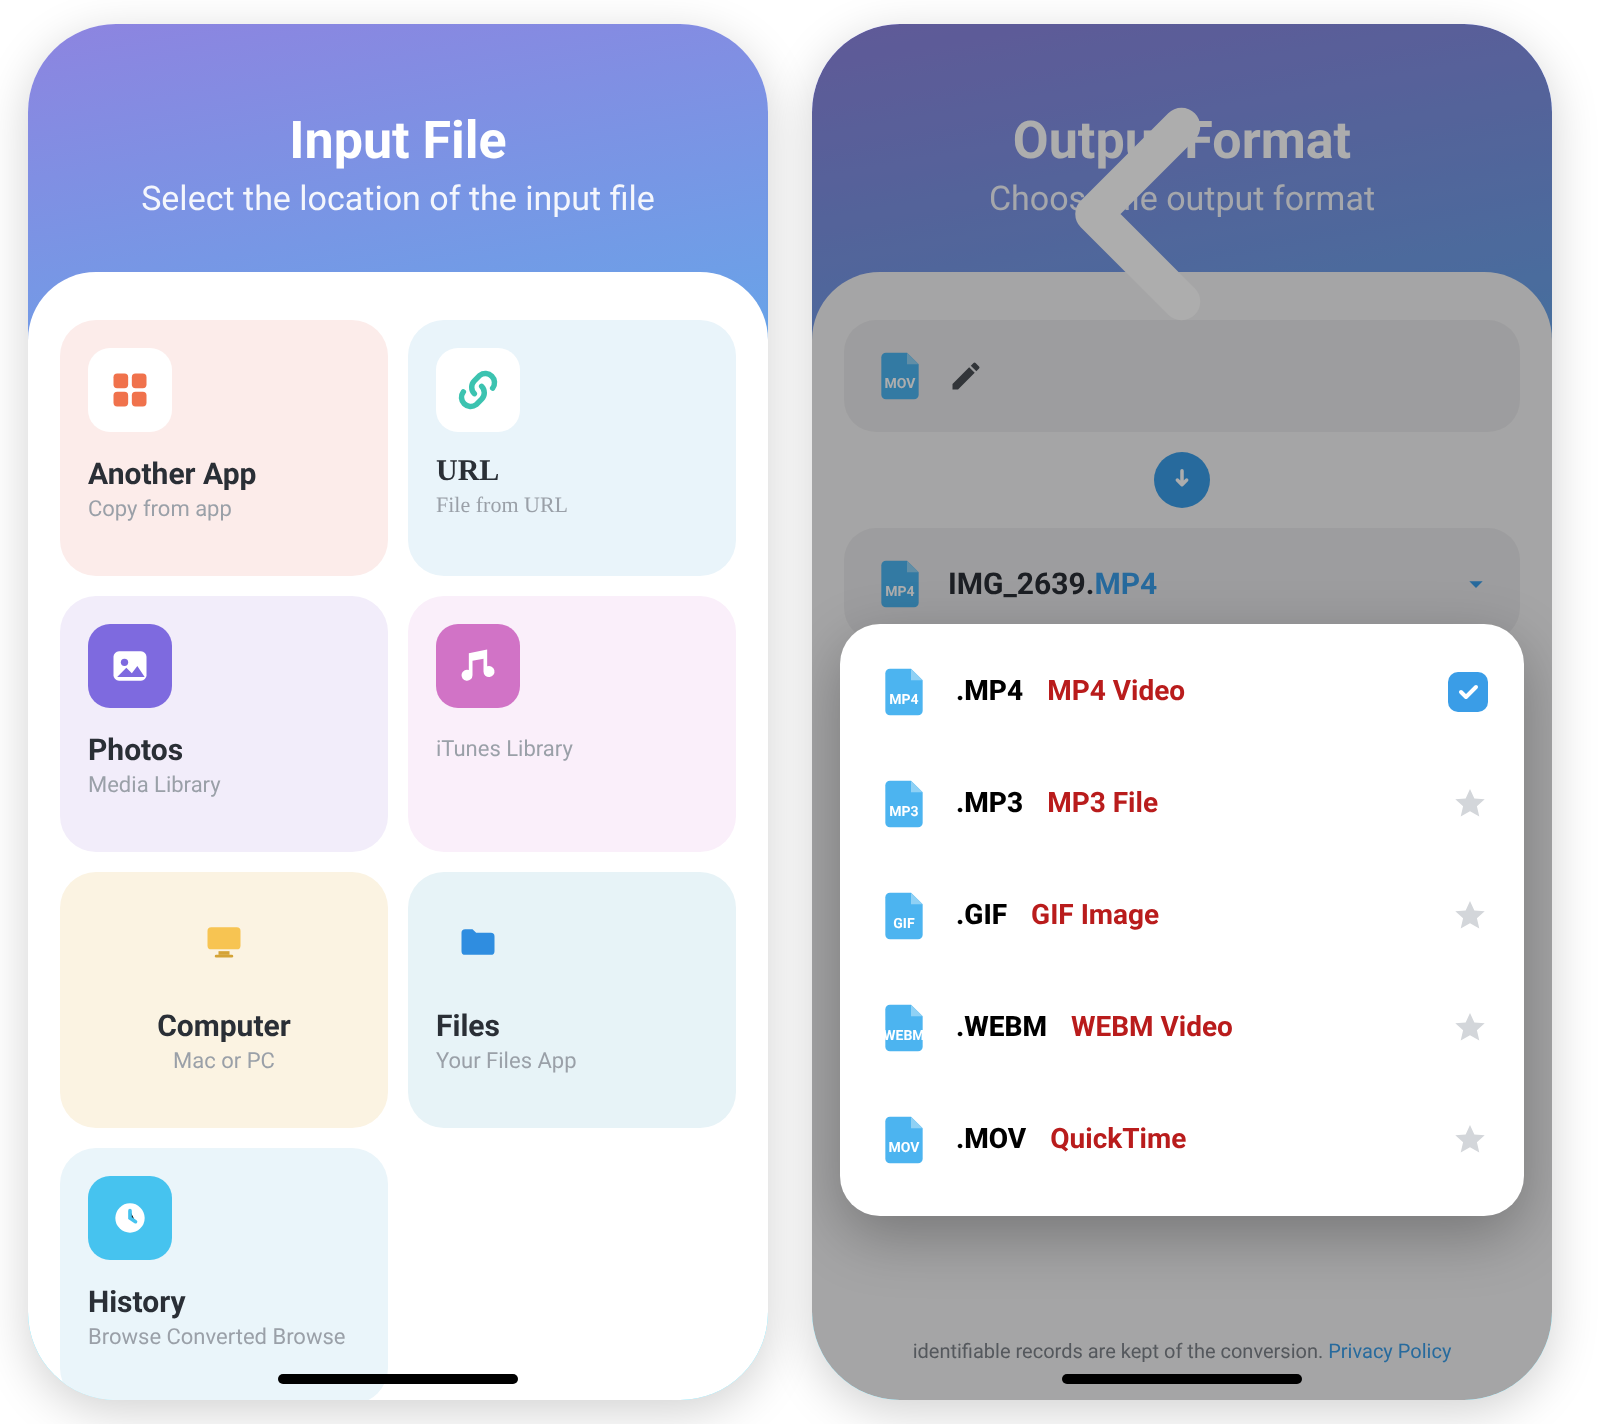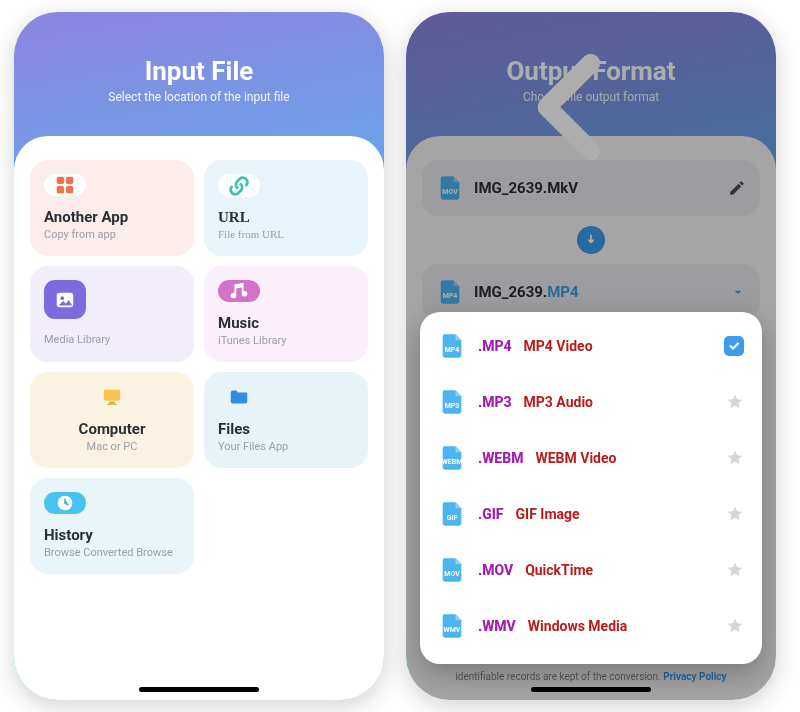--- a/index.html
+++ b/index.html
@@ -31,37 +31,37 @@
   .back {
     position: absolute; top: 20px; left: 16px; z-index: 3;
     width: 20px; height: 20px; color: #fff;
   }
   .hdr {
     position: relative; z-index: 2;
     text-align: center; color: #fff;
     padding-top: 44px;
   }
   .hdr h1 { font-size: 26px; font-weight: 700; }
-  .hdr p  { font-size: 12px; opacity: .92; margin-top: 4px; }
+  .hdr p  { font-size: 17px; opacity: .92; margin-top: 4px; }
   .sheet {
     position: absolute; left: 0; right: 0; top: 124px; bottom: 0;
     background: #fff;
     border-radius: 34px 34px 0 0;
     padding: 24px 16px 0;
     z-index: 2;
   }
   .grid {
     display: grid;
     grid-template-columns: 1fr 1fr;
     gap: 10px;
   }
   .card {
     border-radius: 18px;
     padding: 14px 14px 16px;
-    height: 96px;
+    height: 128px;
     display: flex; flex-direction: column;
   }
   .ico {
     width: 42px; height: 42px; border-radius: 11px;
     display: grid; place-items: center;
     margin-bottom: 12px;
   }
   .ico svg { width: 22px; height: 22px; }
   .card-t { font-size: 15px; font-weight: 700; color: #2a2f36; }
   .card-s { font-size: 11px; color: #9aa0a8; margin-top: 2px; }
@@ -109,36 +109,36 @@
     z-index:5;
   }
   .popup::before{
     content:""; position:absolute; top:-8px; right:36px;
     border:8px solid transparent; border-bottom-color:#fff;
   }
   .row{
     display:flex; align-items:center; gap:12px;
     padding:14px 18px;
   }
-  .row .ext{font-size:14px;font-weight:800;color:#a21caf;}
+  .row .ext{font-size:14px;font-weight:800;color:#000000;}
   .row .desc{font-size:14px;font-weight:700;color:#b91c1c;}
   .checkbox{width:20px;height:20px;border-radius:5px;background:#3a9de7;display:grid;place-items:center;}
   .checkbox svg{width:12px;height:12px;color:#fff;}
   .star{width:18px;height:18px;color:#d3d6da;}
   .spacer{flex:1;}
 
   .homebar{
     position:absolute;bottom:8px;left:50%;transform:translateX(-50%);
     width:120px;height:5px;border-radius:3px;background:#000;z-index:6;
   }
   .policy{
     position:absolute;bottom:18px;left:0;right:0;
     text-align:center;font-size:10px;color:#7d8289;z-index:2;
   }
-  .policy a{color:#3a9de7;font-weight:700;}
+  .policy a{color:#3a9de7;font-weight:400;}
 </style>
 </head>
 <body>
 
 <svg width="0" height="0" style="position:absolute">
   <defs>
     <symbol id="i-gear" viewBox="0 0 24 24">
         <path fill="currentColor" d="M19.4 13a7.5 7.5 0 0 0 .1-1 7.5 7.5 0 0 0-.1-1l2.1-1.6-2-3.5-2.5 1a7.4 7.4 0 0 0-1.7-1L15 3h-4l-.3 2.9a7.4 7.4 0 0 0-1.7 1l-2.5-1-2 3.5L6.6 11a7.5 7.5 0 0 0 0 2l-2.1 1.6 2 3.5 2.5-1a7.4 7.4 0 0 0 1.7 1L11 21h4l.3-2.9a7.4 7.4 0 0 0 1.7-1l2.5 1 2-3.5Zm-7.4 2a3 3 0 1 1 3-3 3 3 0 0 1-3 3Z"></path>
       </symbol>
     <symbol id="i-back" viewBox="0 0 24 24">
@@ -222,30 +222,30 @@
         <div class="card-t">URL</div>
         <div class="card-s">File from URL</div>
       </div>
 
       <div class="card c-pho">
         <div class="ico">
             <svg>
               <use href="#i-photo"></use>
             </svg>
           </div>
+        <div class="card-t">Photos</div>
         <div class="card-s">Media Library</div>
       </div>
 
       <div class="card c-mus">
         <div class="ico">
             <svg>
               <use href="#i-music"></use>
             </svg>
           </div>
-        <div class="card-t">Music</div>
         <div class="card-s">iTunes Library</div>
       </div>
 
       <div class="card c-com">
         <div class="ico">
             <svg>
               <use href="#i-comp"></use>
             </svg>
           </div>
         <div class="card-t">Computer</div>
@@ -287,21 +287,20 @@
     <p>Choose file output format</p>
   </div>
 
   <div class="sheet2">
     <div class="filebox">
       <svg class="fi" viewBox="0 0 24 24">
           <path class="body" d="M6 2h9l5 5v13a2 2 0 0 1-2 2H6a2 2 0 0 1-2-2V4a2 2 0 0 1 2-2Z"></path>
           <path class="fold" d="M15 2v5h5"></path>
           <text x="12" y="17" text-anchor="middle" class="tag">MOV</text>
         </svg>
-      <span class="fname">IMG_2639.MkV</span>
       <svg class="pencil">
           <use href="#i-pencil"></use>
         </svg>
     </div>
     <div class="arrowdown">
         <svg>
           <use href="#i-down"></use>
         </svg>
       </div>
     <div class="filebox">
@@ -338,74 +337,61 @@
           </svg>
         </span>
       </div>
       <div class="row">
         <svg class="fi" viewBox="0 0 24 24">
           <path class="body" d="M6 2h9l5 5v13a2 2 0 0 1-2 2H6a2 2 0 0 1-2-2V4a2 2 0 0 1 2-2Z"></path>
           <path class="fold" d="M15 2v5h5"></path>
           <text x="12" y="17" text-anchor="middle" class="tag">MP3</text>
         </svg>
         <span class="ext">.MP3</span>
-        <span class="desc">MP3 Audio</span>
+        <span class="desc">MP3 File</span>
         <span class="spacer"></span>
         <svg class="star">
           <use href="#i-star"></use>
         </svg>
       </div>
       <div class="row">
         <svg class="fi" viewBox="0 0 24 24">
           <path class="body" d="M6 2h9l5 5v13a2 2 0 0 1-2 2H6a2 2 0 0 1-2-2V4a2 2 0 0 1 2-2Z"></path>
           <path class="fold" d="M15 2v5h5"></path>
+          <text x="12" y="17" text-anchor="middle" class="tag">GIF</text>
+        </svg>
+        <span class="ext">.GIF</span>
+        <span class="desc">GIF Image</span>
+        <span class="spacer"></span>
+        <svg class="star">
+          <use href="#i-star"></use>
+        </svg>
+      </div>
+      <div class="row">
+        <svg class="fi" viewBox="0 0 24 24">
+          <path class="body" d="M6 2h9l5 5v13a2 2 0 0 1-2 2H6a2 2 0 0 1-2-2V4a2 2 0 0 1 2-2Z"></path>
+          <path class="fold" d="M15 2v5h5"></path>
           <text x="12" y="17" text-anchor="middle" class="tag">WEBM</text>
         </svg>
         <span class="ext">.WEBM</span>
         <span class="desc">WEBM Video</span>
         <span class="spacer"></span>
         <svg class="star">
           <use href="#i-star"></use>
         </svg>
       </div>
       <div class="row">
         <svg class="fi" viewBox="0 0 24 24">
           <path class="body" d="M6 2h9l5 5v13a2 2 0 0 1-2 2H6a2 2 0 0 1-2-2V4a2 2 0 0 1 2-2Z"></path>
           <path class="fold" d="M15 2v5h5"></path>
-          <text x="12" y="17" text-anchor="middle" class="tag">GIF</text>
-        </svg>
-        <span class="ext">.GIF</span>
-        <span class="desc">GIF Image</span>
+          <text x="12" y="17" text-anchor="middle" class="tag">MOV</text>
+        </svg>
+        <span class="ext">.MOV</span>
+        <span class="desc">QuickTime</span>
         <span class="spacer"></span>
         <svg class="star">
           <use href="#i-star"></use>
         </svg>
       </div>
-      <div class="row">
-        <svg class="fi" viewBox="0 0 24 24">
-          <path class="body" d="M6 2h9l5 5v13a2 2 0 0 1-2 2H6a2 2 0 0 1-2-2V4a2 2 0 0 1 2-2Z"></path>
-          <path class="fold" d="M15 2v5h5"></path>
-          <text x="12" y="17" text-anchor="middle" class="tag">MOV</text>
-        </svg>
-        <span class="ext">.MOV</span>
-        <span class="desc">QuickTime</span>
-        <span class="spacer"></span>
-        <svg class="star">
-          <use href="#i-star"></use>
-        </svg>
-      </div>
-      <div class="row">
-        <svg class="fi" viewBox="0 0 24 24">
-          <path class="body" d="M6 2h9l5 5v13a2 2 0 0 1-2 2H6a2 2 0 0 1-2-2V4a2 2 0 0 1 2-2Z"></path>
-          <path class="fold" d="M15 2v5h5"></path>
-          <text x="12" y="17" text-anchor="middle" class="tag">WMV</text>
-        </svg>
-        <span class="ext">.WMV</span>
-        <span class="desc">Windows Media</span>
-        <span class="spacer"></span>
-        <svg class="star">
-          <use href="#i-star"></use>
-        </svg>
-      </div>
     </div>
 
   <div class="homebar"></div>
 </div>
 
 </body></html>

